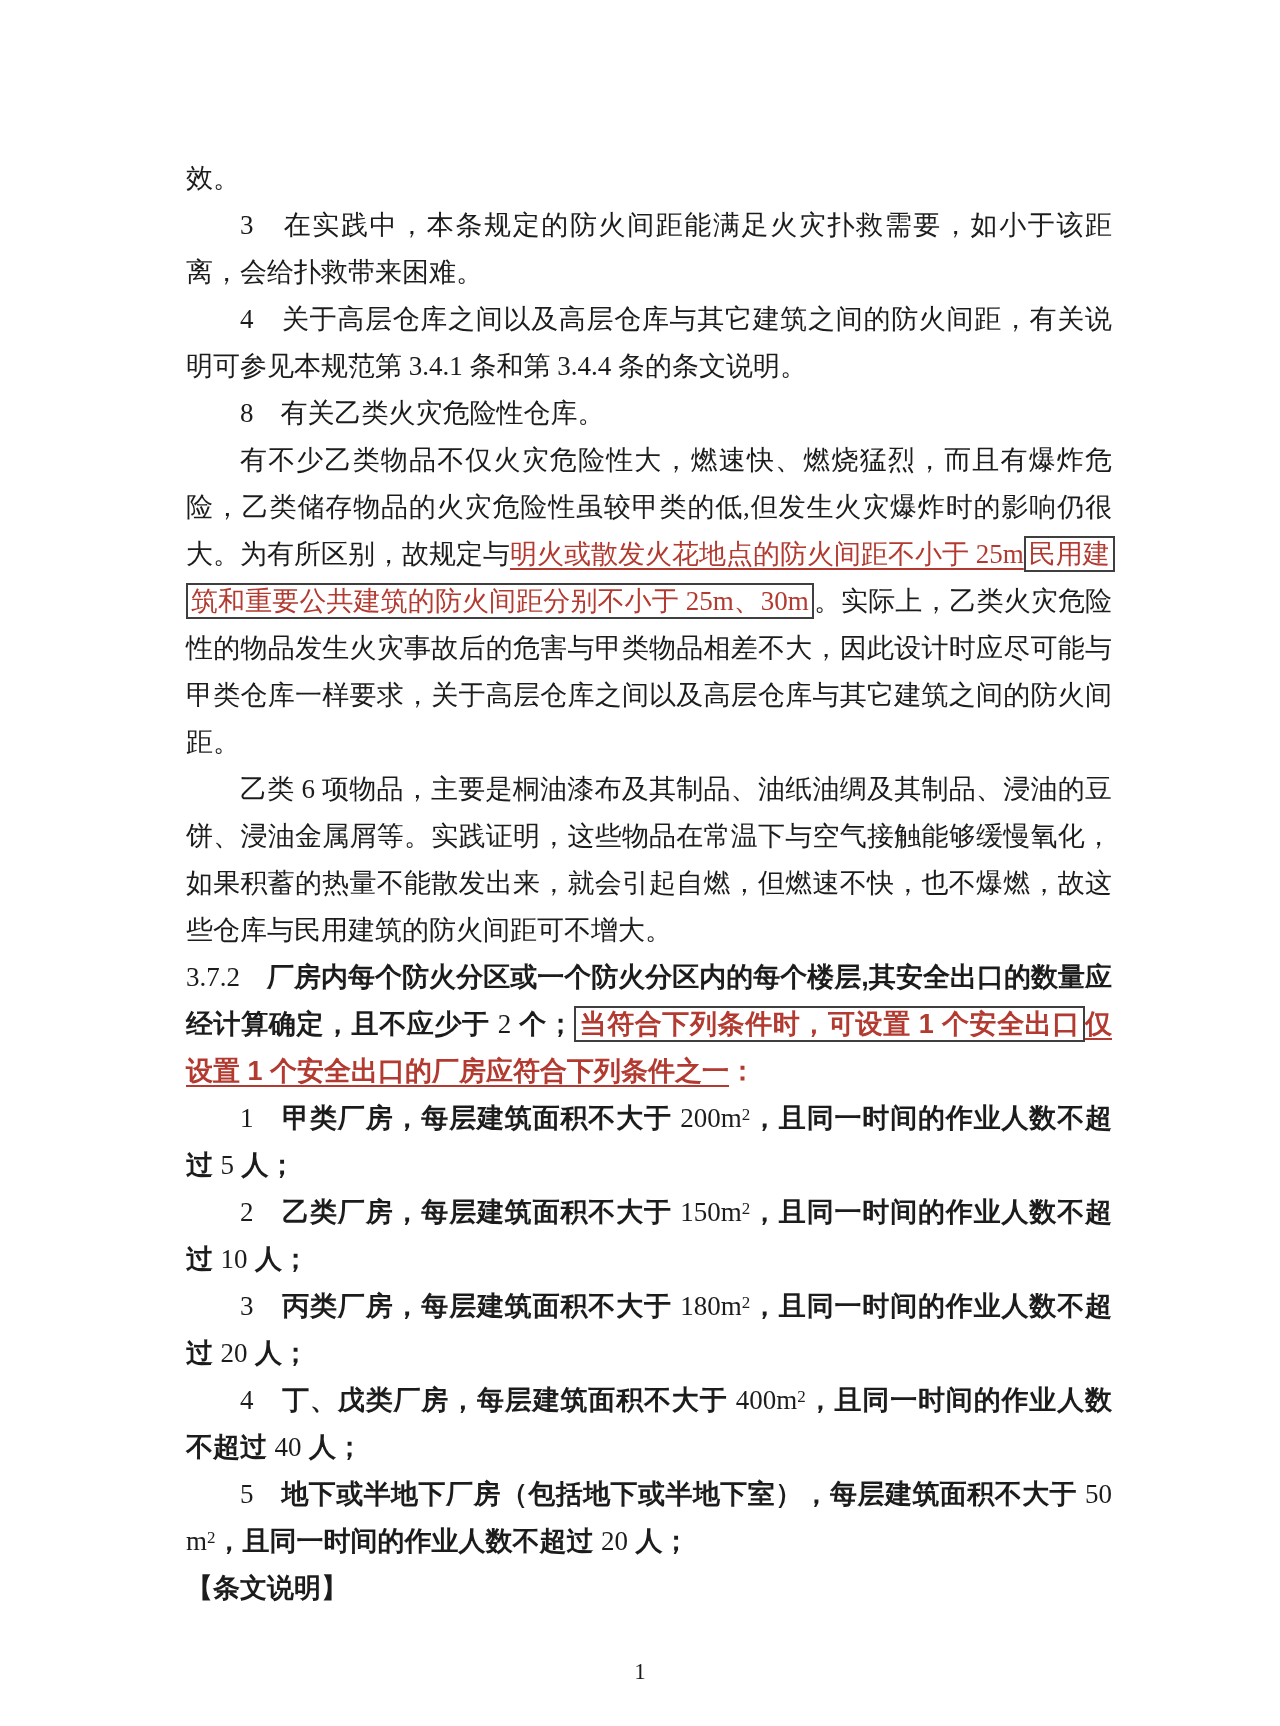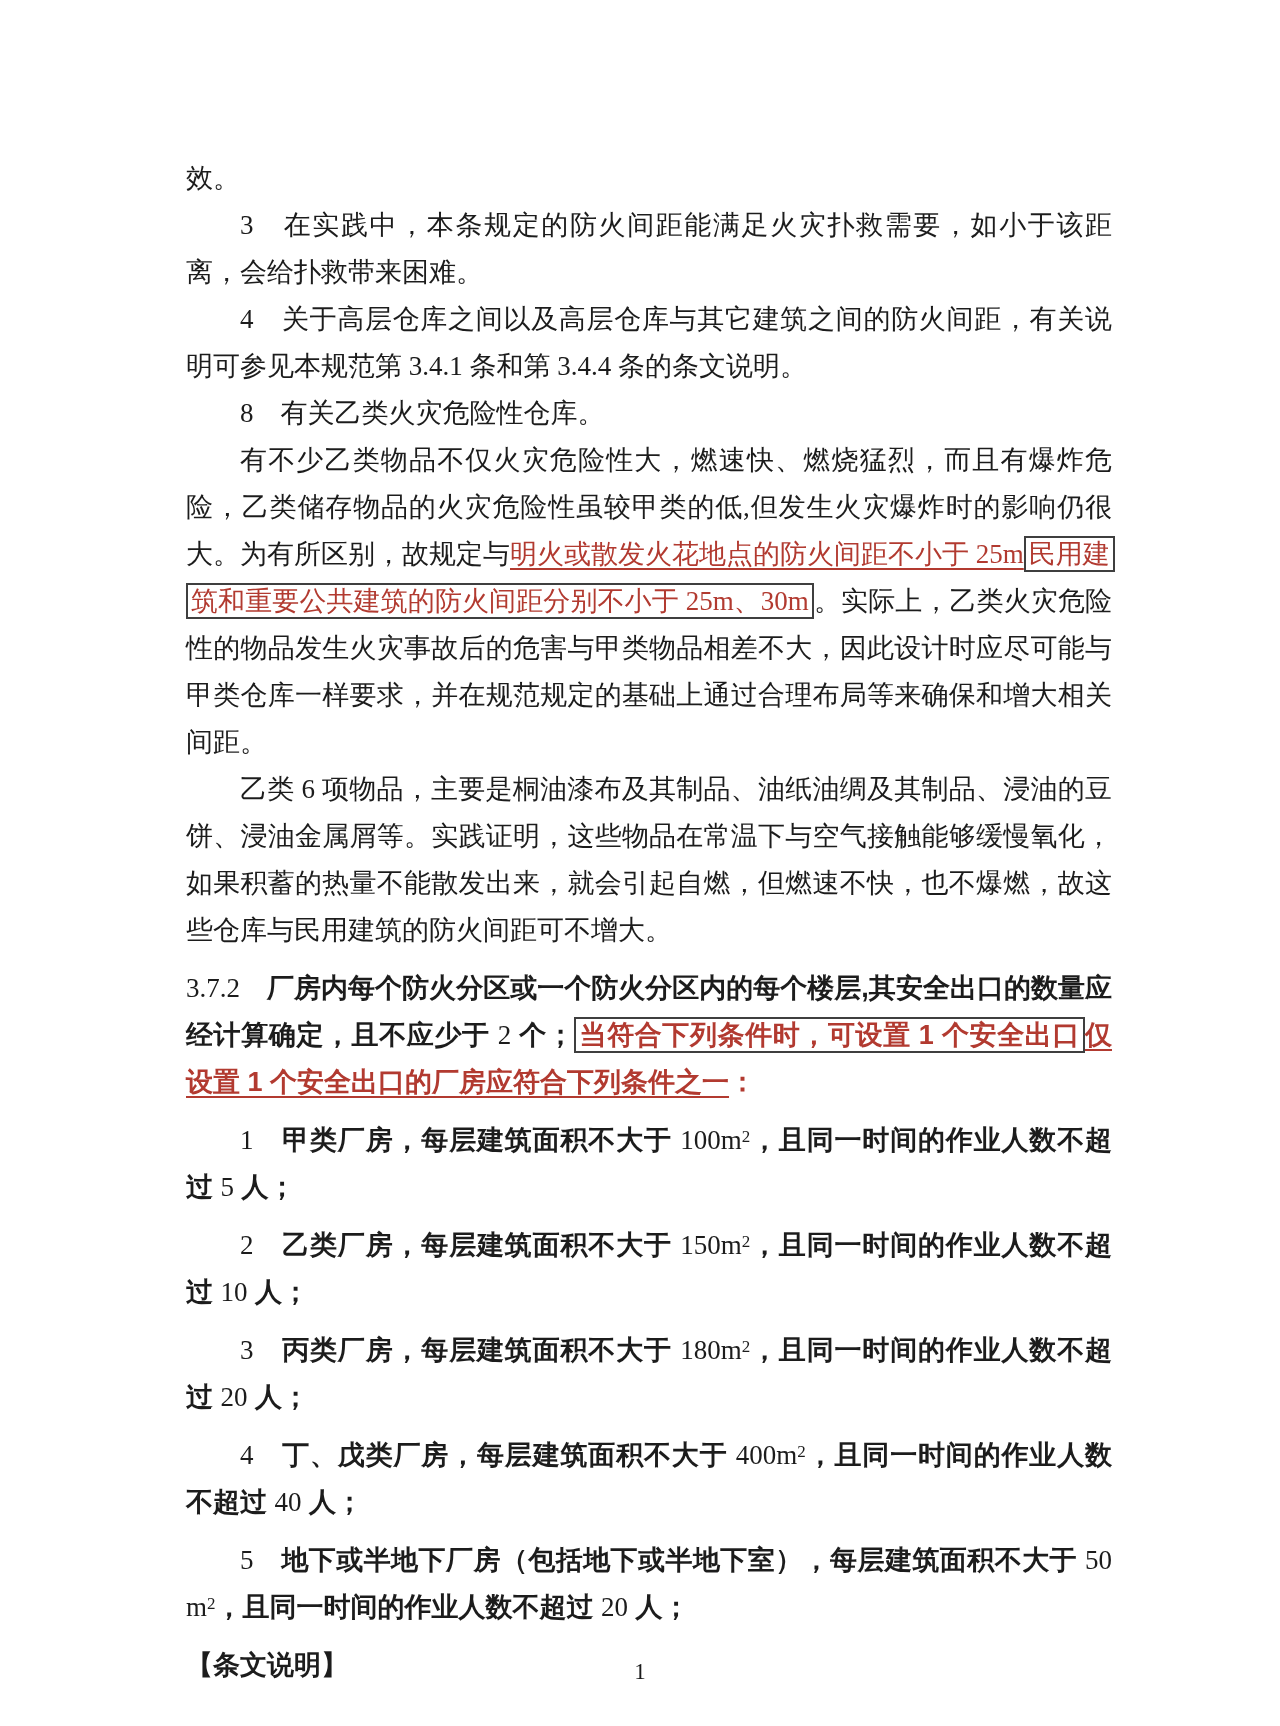--- a/index.html
+++ b/index.html
@@ -30,21 +30,20 @@
     word-break: break-all;
   }
   p.para.indent { text-indent: 54px; }
   .song {
     font-family: "Liberation Serif", "DejaVu Serif", serif;
     font-weight: normal;
   }
   p.hei, span.hei {
     font-family: "Liberation Sans", "DejaVu Sans", sans-serif;
     font-weight: bold;
-    margin-top: 11px;
   }
   .num {
     font-family: "Liberation Serif", "DejaVu Serif", serif;
     font-weight: normal;
   }
   .red { color: var(--red, #b23a30); }
   .ul {
     text-decoration: underline;
     text-decoration-thickness: 2px;
     text-underline-offset: 5px;
@@ -74,24 +73,24 @@
 </style>
 </head>
 <body>
 
 <div class="page">
   <div class="content" id="content">
       <p class="para song"><span class="">效。</span></p>
       <p class="para song indent"><span class="">3　在实践中，本条规定的防火间距能满足火灾扑救需要，如小于该距离，会给扑救带来困难。</span></p>
       <p class="para song indent"><span class="">4　关于高层仓库之间以及高层仓库与其它建筑之间的防火间距，有关说明可参见本规范第 3.4.1 条和第 3.4.4 条的条文说明。</span></p>
       <p class="para song indent"><span class="">8　有关乙类火灾危险性仓库。</span></p>
-      <p class="para song indent"><span class="">有不少乙类物品不仅火灾危险性大，燃速快、燃烧猛烈，而且有爆炸危险，乙类储存物品的火灾危险性虽较甲类的低,但发生火灾爆炸时的影响仍很大。为有所区别，故规定与</span><span class="red ul">明火或散发火花地点的防火间距不小于 25m</span><span class="red boxed">民用建筑和重要公共建筑的防火间距分别不小于 25m、30m</span><span class="">。实际上，乙类火灾危险性的物品发生火灾事故后的危害与甲类物品相差不大，因此设计时应尽可能与甲类仓库一样要求，并在规范规定的基础上通过合理布局等来确保和增大相关间距。</span></p>
+      <p class="para song indent"><span class="">有不少乙类物品不仅火灾危险性大，燃速快、燃烧猛烈，而且有爆炸危险，乙类储存物品的火灾危险性虽较甲类的低,但发生火灾爆炸时的影响仍很大。为有所区别，故规定与</span><span class="red ul">明火或散发火花地点的防火间距不小于 25m</span><span class="red boxed">民用建筑和重要公共建筑的防火间距分别不小于 25m、30m</span><span class="">。实际上，乙类火灾危险性的物品发生火灾事故后的危害与甲类物品相差不大，因此设计时应尽可能与甲类仓库一样要求，关于高层仓库之间以及高层仓库与其它建筑之间的防火间距。</span></p>
       <p class="para song indent"><span class="">乙类 6 项物品，主要是桐油漆布及其制品、油纸油绸及其制品、浸油的豆饼、浸油金属屑等。实践证明，这些物品在常温下与空气接触能够缓慢氧化，如果积蓄的热量不能散发出来，就会引起自燃，但燃速不快，也不爆燃，故这些仓库与民用建筑的防火间距可不增大。</span></p>
       <p class="para hei"><span class="num">3.7.2</span><span class="">　厂房内每个防火分区或一个防火分区内的每个楼层,其安全出口的数量应经计算确定，且不应少于 </span><span class="num">2</span><span class=""> 个；</span><span class="red boxed">当符合下列条件时，可设置 1 个安全出口</span><span class="red ul">仅设置 1 个安全出口的厂房应符合下列条件之一</span><span class="red">：</span></p>
-      <p class="para hei indent"><span class="num">1　</span><span class="">甲类厂房，每层建筑面积不大于 </span><span class="num">100m</span><sup class="num">2</sup><span class="">，且同一时间的作业人数不超过 </span><span class="num">5</span><span class=""> 人；</span></p>
+      <p class="para hei indent"><span class="num">1　</span><span class="">甲类厂房，每层建筑面积不大于 </span><span class="num">200m</span><sup class="num">2</sup><span class="">，且同一时间的作业人数不超过 </span><span class="num">5</span><span class=""> 人；</span></p>
       <p class="para hei indent"><span class="num">2　</span><span class="">乙类厂房，每层建筑面积不大于 </span><span class="num">150m</span><sup class="num">2</sup><span class="">，且同一时间的作业人数不超过 </span><span class="num">10</span><span class=""> 人；</span></p>
       <p class="para hei indent"><span class="num">3　</span><span class="">丙类厂房，每层建筑面积不大于 </span><span class="num">180m</span><sup class="num">2</sup><span class="">，且同一时间的作业人数不超过 </span><span class="num">20</span><span class=""> 人；</span></p>
       <p class="para hei indent"><span class="num">4　</span><span class="">丁、戊类厂房，每层建筑面积不大于 </span><span class="num">400m</span><sup class="num">2</sup><span class="">，且同一时间的作业人数不超过 </span><span class="num">40</span><span class=""> 人；</span></p>
       <p class="para hei indent"><span class="num">5　</span><span class="">地下或半地下厂房（包括地下或半地下室），每层建筑面积不大于 </span><span class="num">50m</span><sup class="num">2</sup><span class="">，且同一时间的作业人数不超过 </span><span class="num">20</span><span class=""> 人；</span></p>
       <p class="para hei"><span class="">【条文说明】</span></p>
     </div>
   <div class="page-number">1</div>
 </div>
 
 </body></html>

